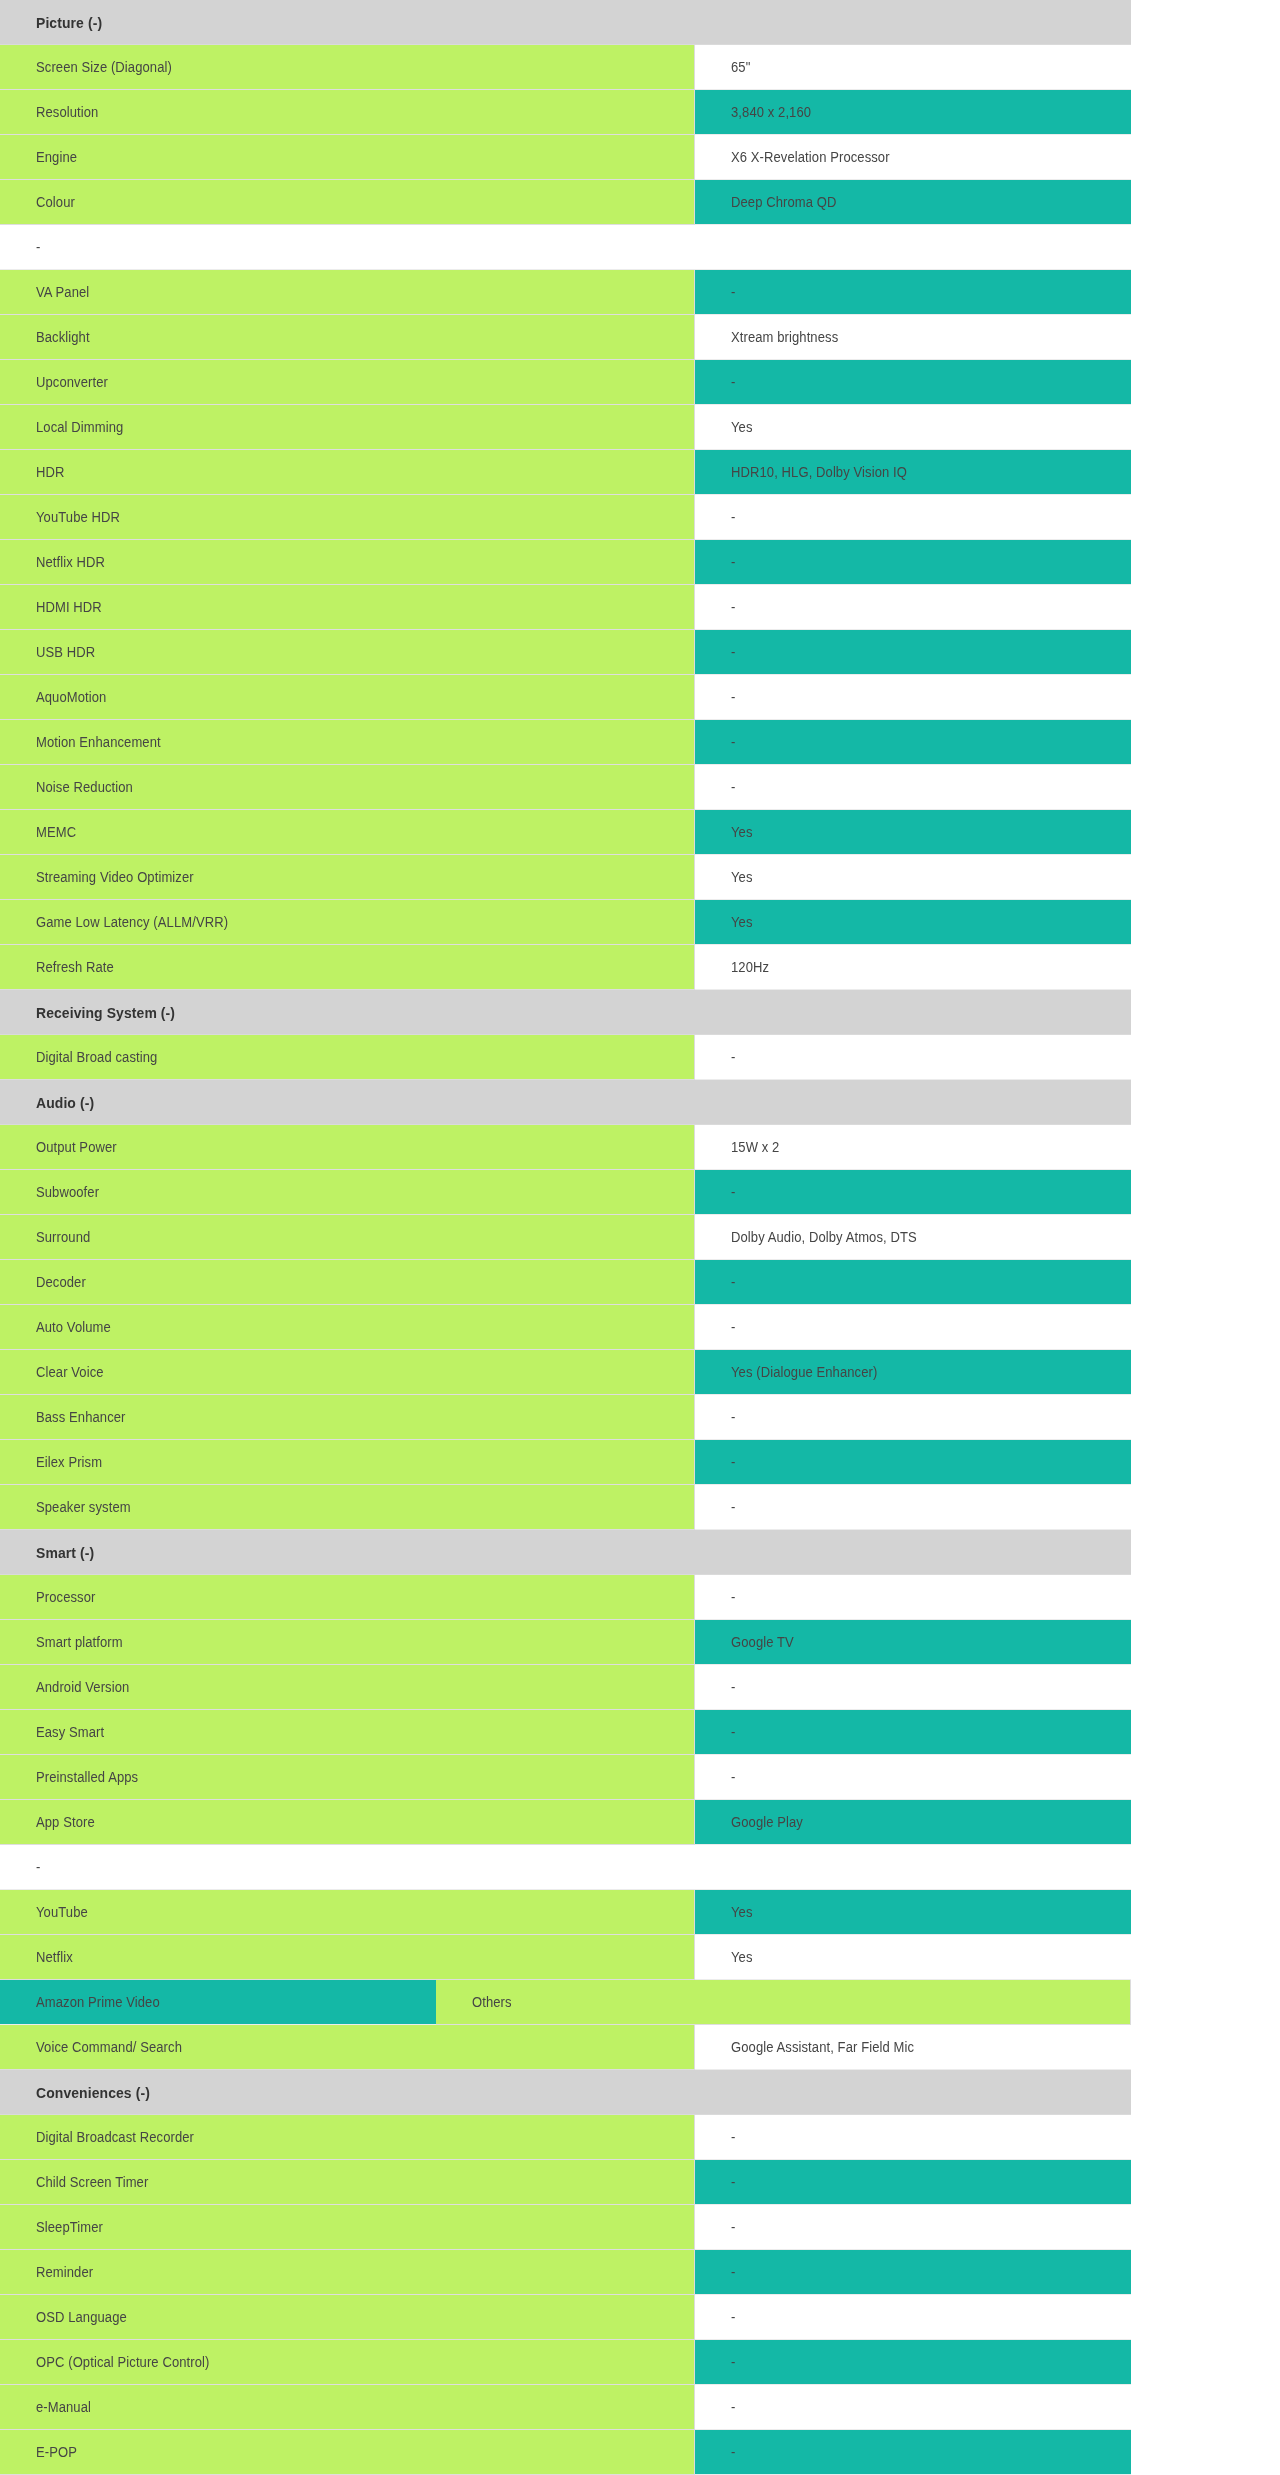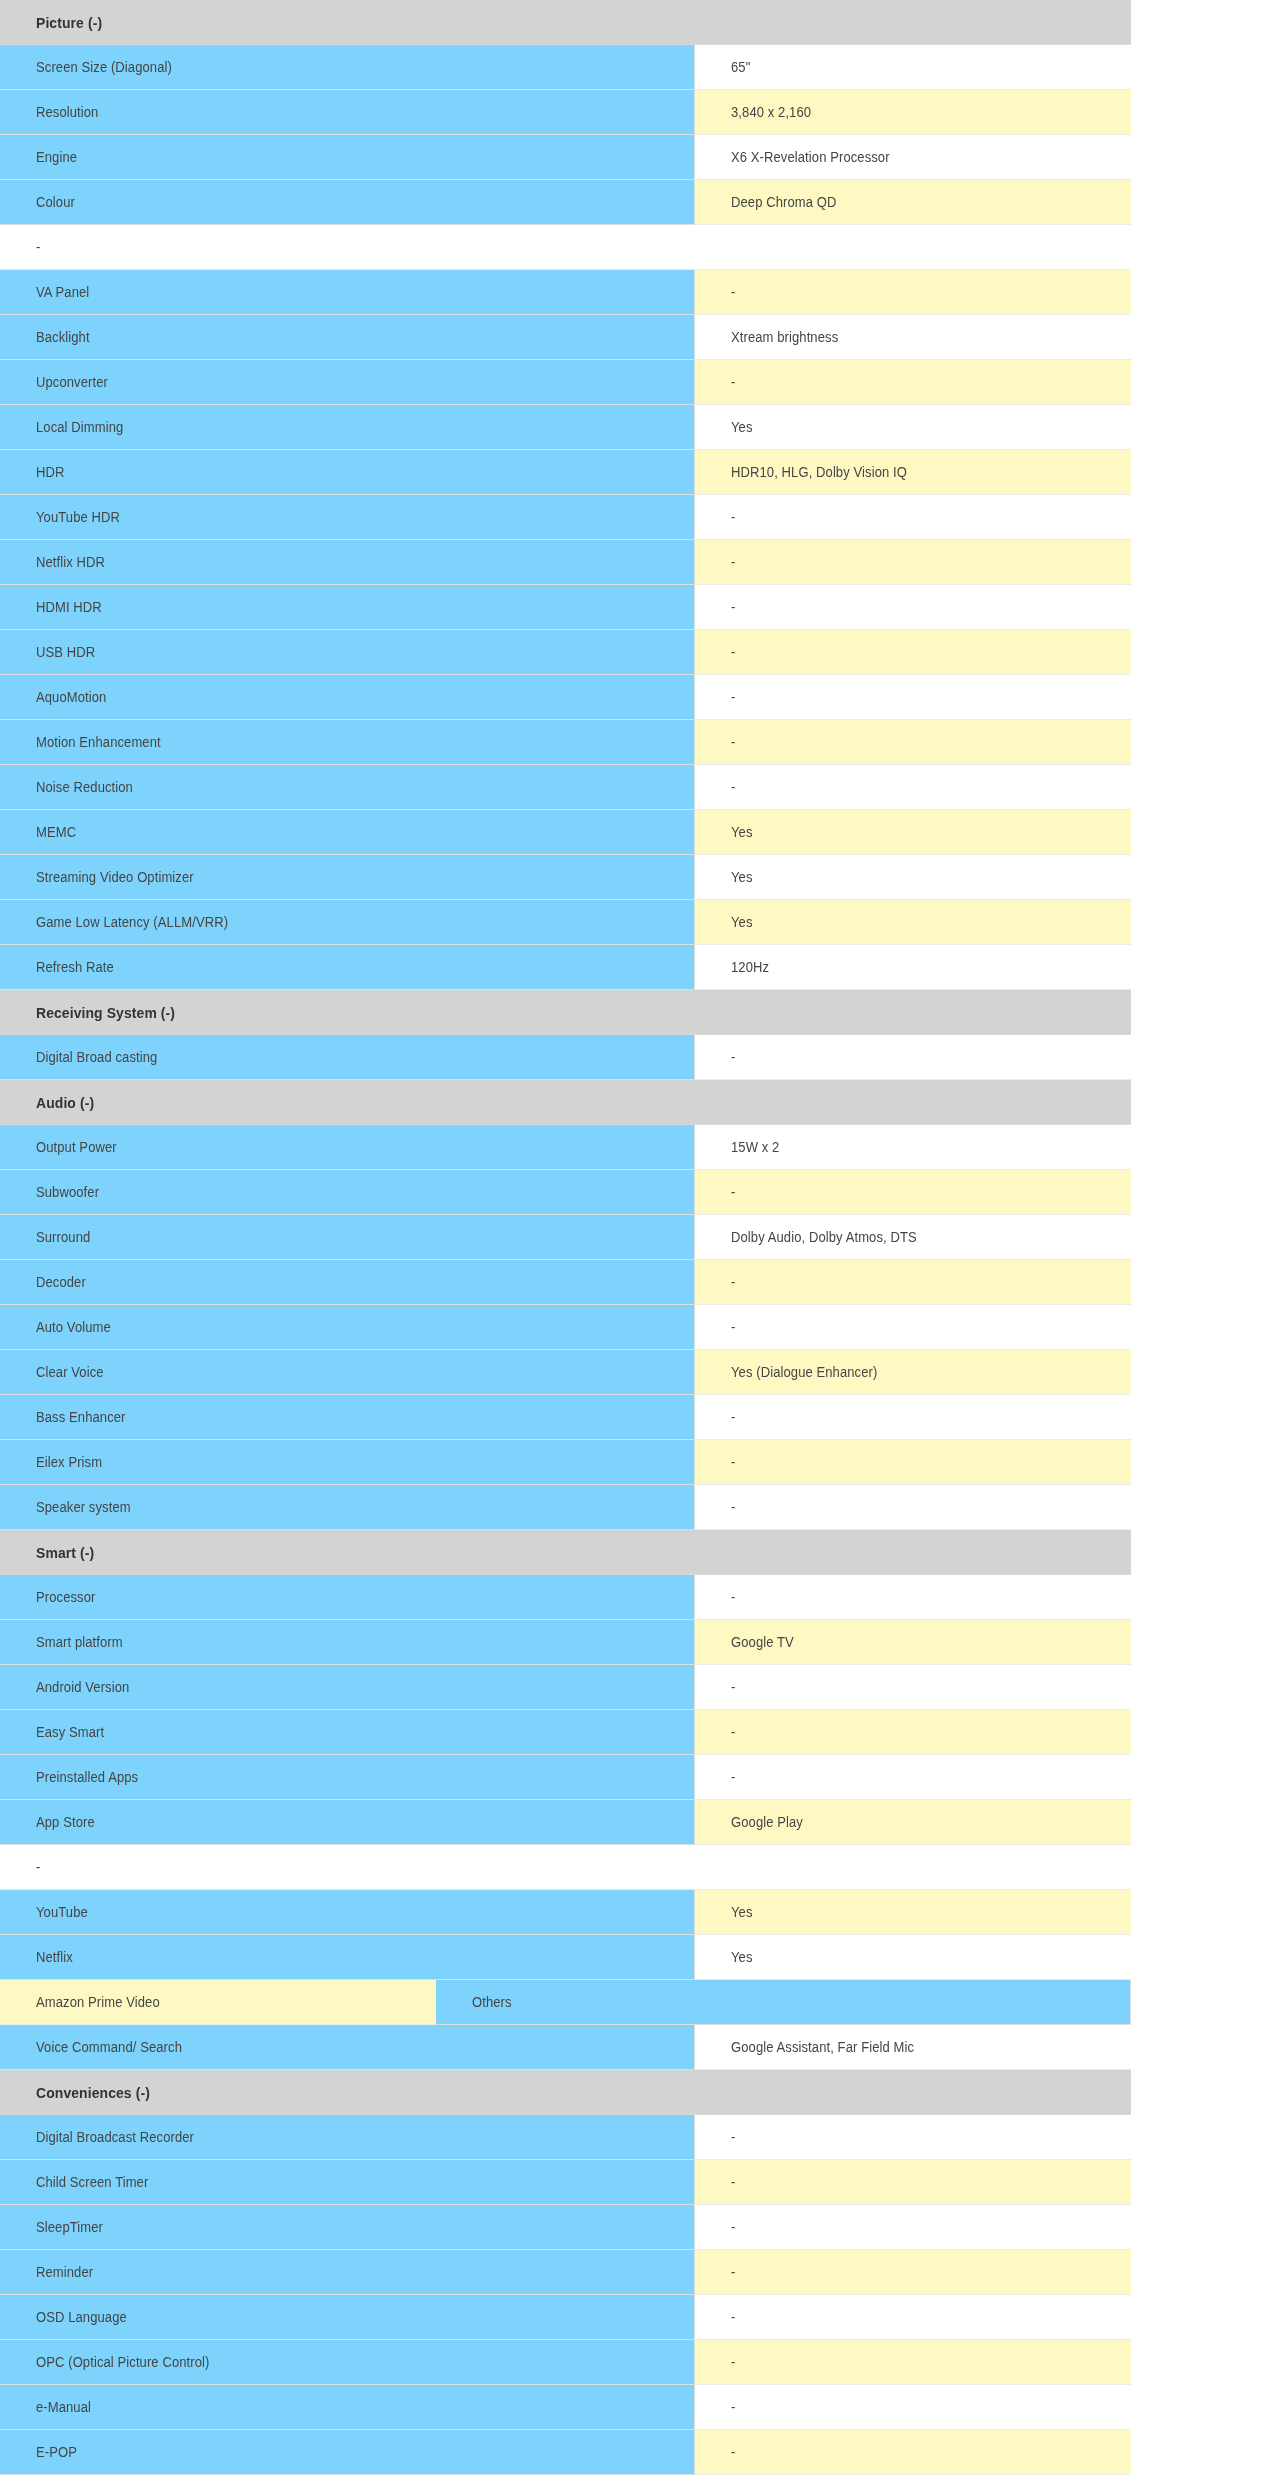--- a/index.html
+++ b/index.html
@@ -36,31 +36,31 @@
     box-sizing: border-box;
     display: flex;
     align-items: center;
     padding-left: 36px;
     font-size: 14px;
     color: #454545;
   }
   .label-cell {
     width: 695px;
     flex: 0 0 695px;
-    background: #7dd3fc;
+    background: #bef264;
     border-bottom: 1px solid #dedede;
     border-right: 1px solid #dcdcdc;
   }
   .value-cell {
     flex: 1 1 auto;
     background: #ffffff;
     border-bottom: 1px solid #ececec;
   }
   .value-cell.striped {
-    background: #fef9c3;
+    background: #14b8a6;
   }
   .txt {
     display: inline-block;
     transform: scaleX(0.93);
     transform-origin: 0 50%;
     white-space: nowrap;
     letter-spacing: 0.1px;
   }
 </style>
 </head>

